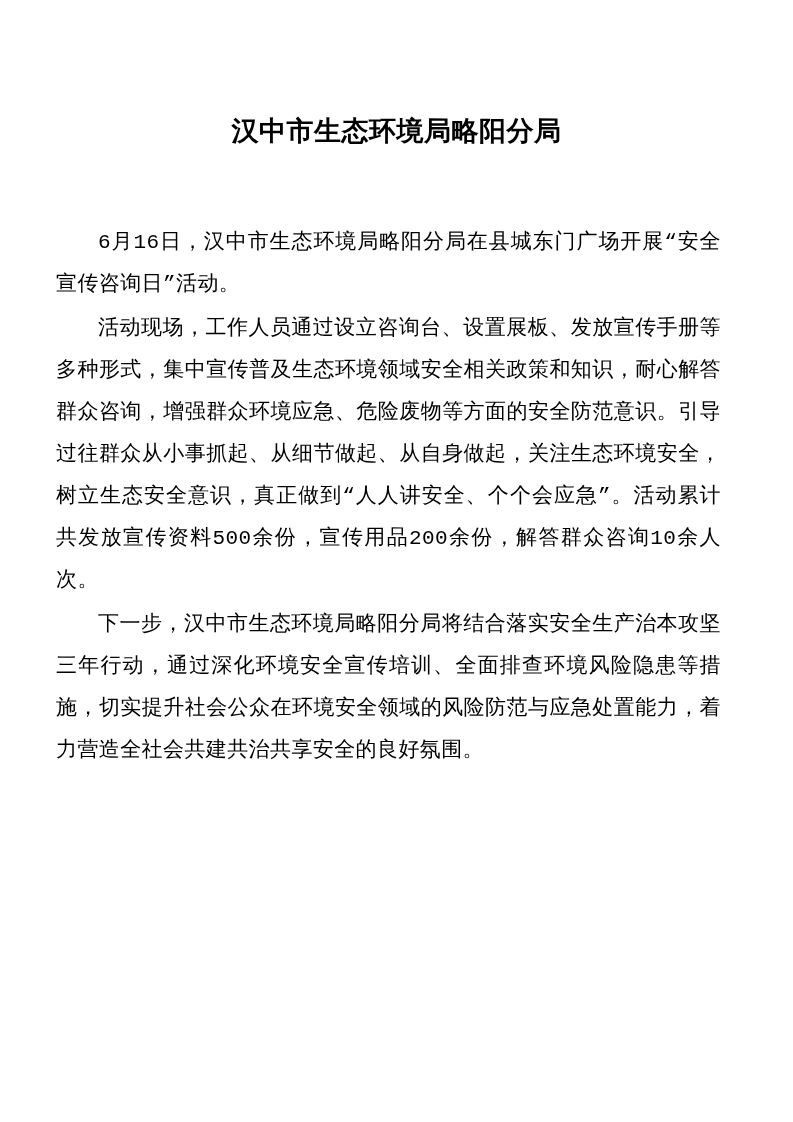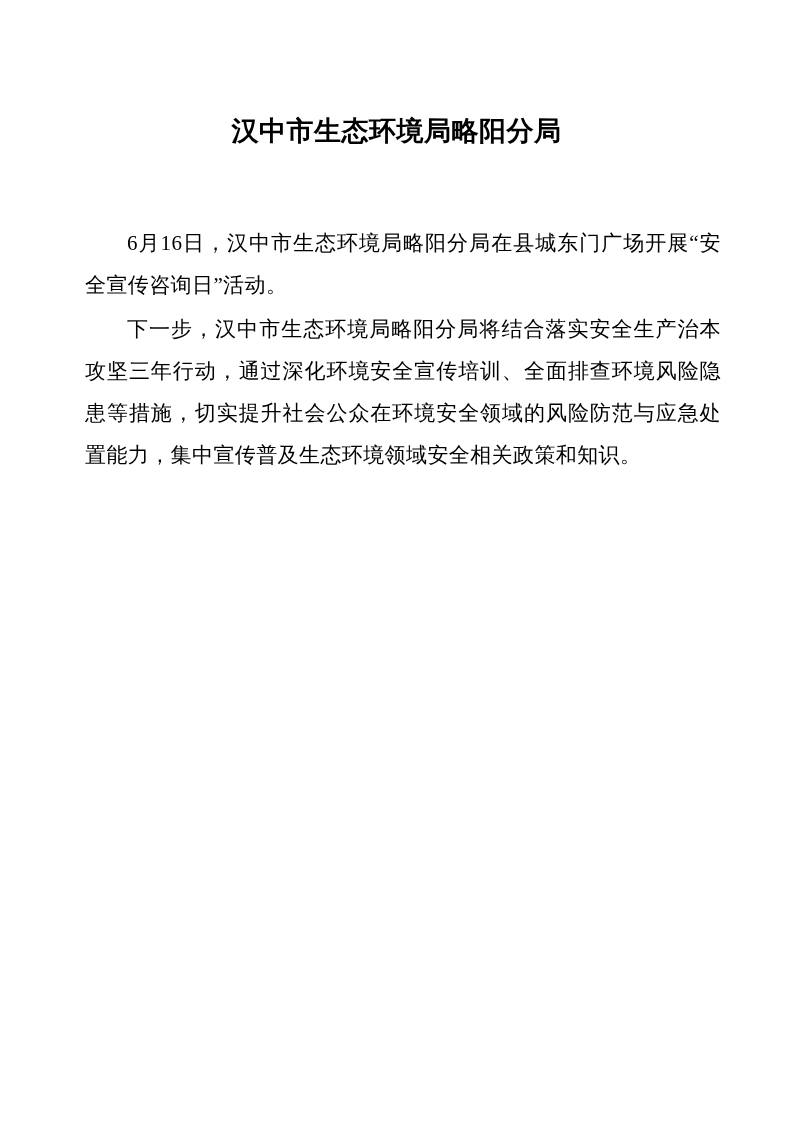--- a/index.html
+++ b/index.html
@@ -37,22 +37,23 @@
     top: 110px;
     left: 0;
     right: 0;
   }
   .title-line {
     display: block;
   }
   .body-wrap {
     position: absolute;
     top: 222px;
-    left: 85px;
+    left: 56px;
     right: 72px;
+    font-family: Liberation Mono, monospace;
   }
   p.para {
     margin: 0 0 2px 0;
     font-size: 21px;
     line-height: 42px;
     text-align: justify;
     text-justify: inter-ideograph;
     text-indent: 2em;
     letter-spacing: 0.4px;
   }
@@ -66,16 +67,17 @@
 <div class="page">
 
   <div class="title-wrap">
     <h1 class="doc-title">
       <span class="title-line">汉中市生态环境局略阳分局</span>
     </h1>
   </div>
 
   <div class="body-wrap">
     <p class="para">6月16日，汉中市生态环境局略阳分局在县城东门广场开展“安全宣传咨询日”活动。</p>
-    <p class="para">下一步，汉中市生态环境局略阳分局将结合落实安全生产治本攻坚三年行动，通过深化环境安全宣传培训、全面排查环境风险隐患等措施，切实提升社会公众在环境安全领域的风险防范与应急处置能力，集中宣传普及生态环境领域安全相关政策和知识。</p>
+    <p class="para">活动现场，工作人员通过设立咨询台、设置展板、发放宣传手册等多种形式，集中宣传普及生态环境领域安全相关政策和知识，耐心解答群众咨询，增强群众环境应急、危险废物等方面的安全防范意识。引导过往群众从小事抓起、从细节做起、从自身做起，关注生态环境安全，树立生态安全意识，真正做到“人人讲安全、个个会应急”。活动累计共发放宣传资料500余份，宣传用品200余份，解答群众咨询10余人次。</p>
+    <p class="para">下一步，汉中市生态环境局略阳分局将结合落实安全生产治本攻坚三年行动，通过深化环境安全宣传培训、全面排查环境风险隐患等措施，切实提升社会公众在环境安全领域的风险防范与应急处置能力，着力营造全社会共建共治共享安全的良好氛围。</p>
   </div>
 
 </div>
 
 </body></html>

